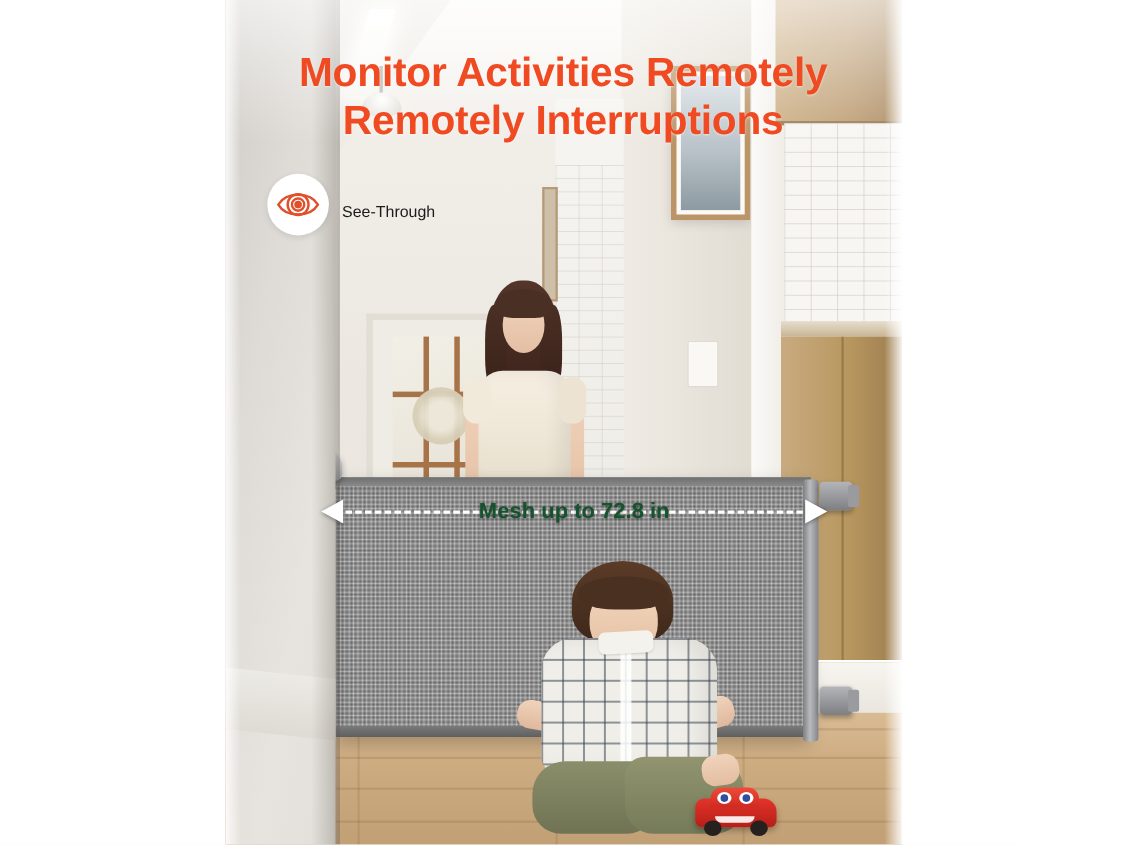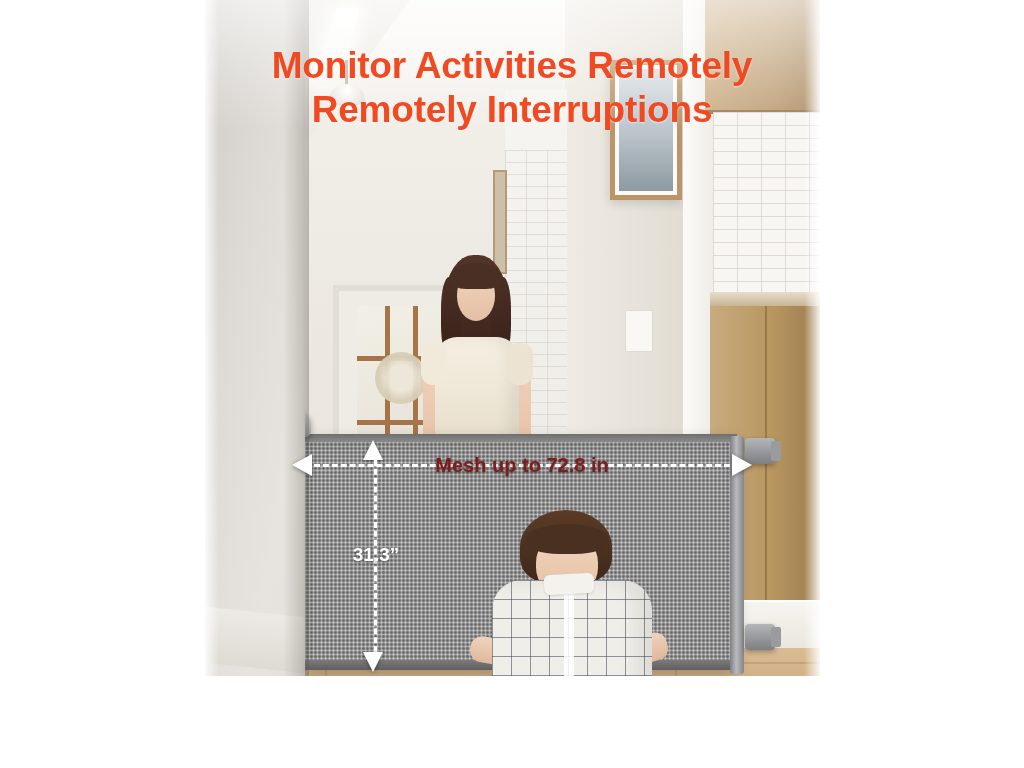--- a/index.html
+++ b/index.html
@@ -1,20 +1,20 @@
 <!DOCTYPE html>
 <html><head>
 <meta charset="utf-8">
 <style>
   html,body{margin:0;padding:0;}
   body{
     width:1024px;height:768px;background:#ffffff;overflow:hidden;
     font-family:"Liberation Sans",sans-serif;
   }
-  #stage{position:relative;width:1024px;height:676px;background:#fff;overflow:hidden;}
+  #stage{position:relative;width:1024px;height:768px;background:#fff;overflow:hidden;}
 
   
   .photo{position:absolute;left:205px;top:0;width:615px;height:768px;overflow:hidden;background:#e9e6e1;}
 
   
   .wall-left{position:absolute;left:0;top:0;width:100px;height:768px;
     background:linear-gradient(100deg,#cfccc7 0%,#dedbd6 35%,#e7e4df 70%,#e2dfda 100%);}
   .wall-left-shadow{position:absolute;left:78px;top:0;width:26px;height:768px;
     background:linear-gradient(90deg,rgba(120,112,104,0) 0%,rgba(120,112,104,.30) 75%,rgba(90,84,78,.38) 100%);}
 
@@ -176,21 +176,21 @@
     display:flex;align-items:center;justify-content:center;}
   .badge svg{display:block;}
   .f-label{position:absolute;left:68px;top:50%;transform:translateY(-50%);
     font-size:14.5px;line-height:1.32;color:#1c1c1c;white-space:pre-line;}
 
   
   .m-horiz{position:absolute;left:292px;top:448px;width:460px;height:34px;}
   .h-line{position:absolute;left:22px;top:16px;width:416px;height:0;
     border-top:3px dashed #ffffff;}
   .h-text{position:absolute;left:0;top:0;width:460px;text-align:center;
-    font-size:20px;font-weight:bold;color:#7f1d1d;line-height:34px;
+    font-size:20px;font-weight:bold;color:#14532d;line-height:34px;
     text-shadow:0 1px 3px rgba(0,0,0,.45);}
   .h-text b{background:transparent;padding:0 6px;}
   .arrow-w-left{position:absolute;left:0;top:6px;width:0;height:0;
     border-top:11px solid transparent;border-bottom:11px solid transparent;border-right:20px solid #fff;
     filter:drop-shadow(0 1px 2px rgba(0,0,0,.4));}
   .arrow-w-right{position:absolute;right:0;top:6px;width:0;height:0;
     border-top:11px solid transparent;border-bottom:11px solid transparent;border-left:20px solid #fff;
     filter:drop-shadow(0 1px 2px rgba(0,0,0,.4));}
 
   
@@ -396,33 +396,40 @@
   </div>
 
   <div class="headline">
     <span>Monitor Activities Remotely</span>
     <span>Remotely Interruptions</span>
   </div>
 
   <div class="features">
 
 
+    <div class="feature">
+      <div class="badge">
+        <svg width="40" height="30" viewBox="0 0 40 30">
+          <g fill="none" stroke="#E0502A" stroke-width="2.2">
+            <path d="M2 15 C 9 3, 31 3, 38 15 C 31 27, 9 27, 2 15 Z"></path>
+            <circle cx="20" cy="15" r="9.5"></circle>
+            <circle cx="20" cy="15" r="5.6"></circle>
+            <circle cx="20" cy="15" r="2.4" fill="#E0502A"></circle>
+          </g>
+        </svg>
+      </div>
+      <div class="f-label">See-Through</div>
+    </div>
 
   </div>
 
   <div class="m-horiz">
     <div class="h-line"></div>
     <div class="arrow-w-left"></div>
     <div class="arrow-w-right"></div>
     <div class="h-text">
       <b>Mesh up to 72.8 in</b>
     </div>
   </div>
 
 
-  <div class="m-v2">
-    <div class="arrow-wh-up"></div>
-    <div class="v2-line"></div>
-    <div class="arrow-wh-down"></div>
-    <div class="v2-text">31.3”</div>
-  </div>
 
 </div>
 
 </body></html>

